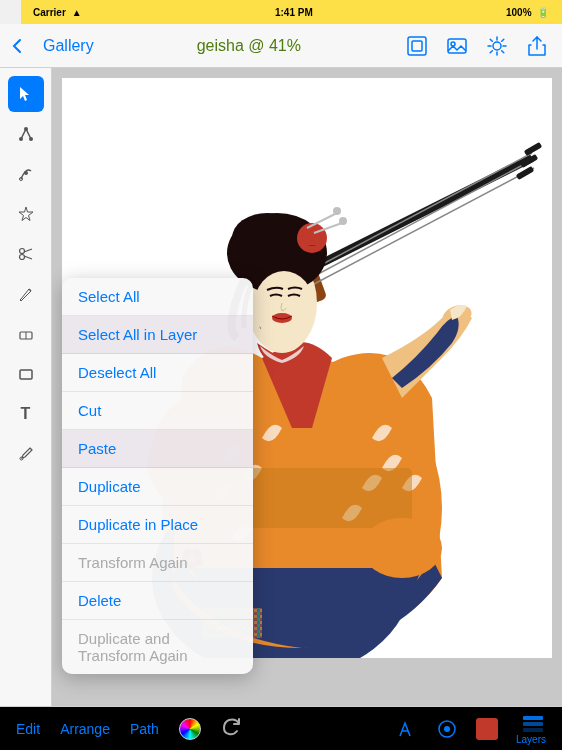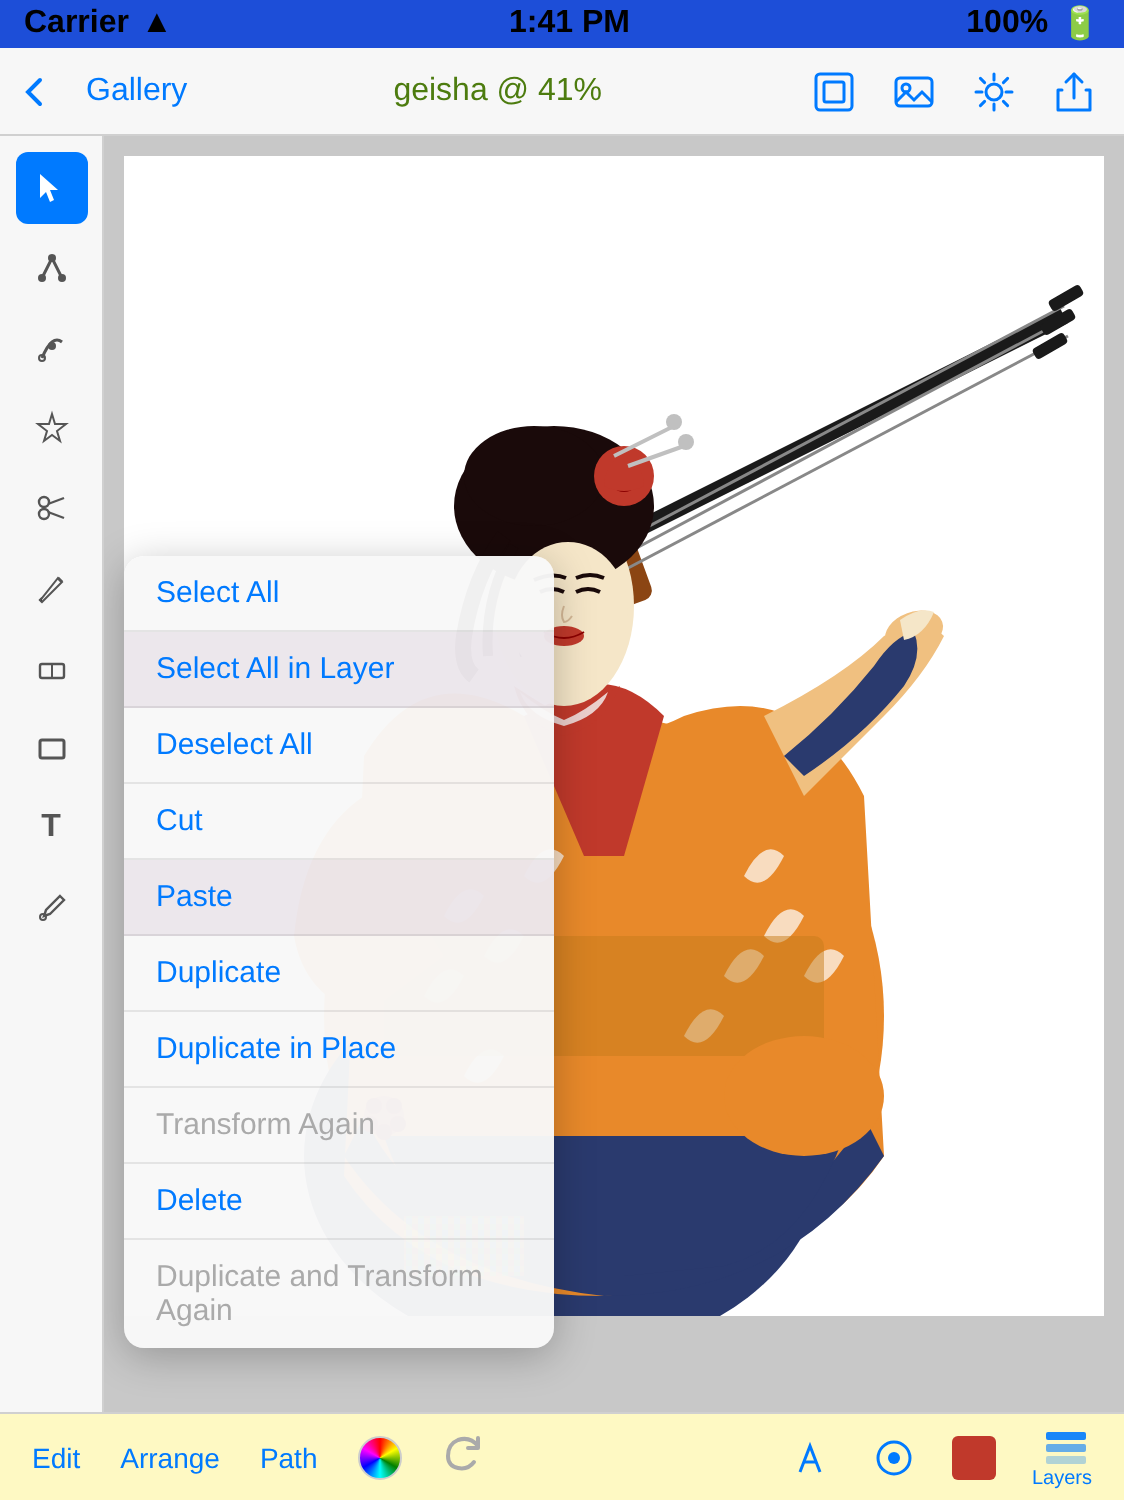--- a/index.html
+++ b/index.html
@@ -8,27 +8,28 @@
       height: 750px;
       overflow: hidden;
       font-family: -apple-system, 'Helvetica Neue', Arial, sans-serif;
       background: #f0f0f0;
       position: relative;
     }
 
     
     .status-bar {
       height: 24px;
-      background: #1d4ed8;
+      background: #fde047;
       display: flex;
       align-items: center;
       justify-content: space-between;
       padding: 0 12px;
-      font-size: 16px;
+      font-size: 10px;
       font-weight: 600;
+      margin-left: 21px;
     }
     .status-left { display: flex; align-items: center; gap: 6px; }
     .status-right { display: flex; align-items: center; gap: 6px; }
 
     
     .nav-bar {
       height: 44px;
       background: #f7f7f7;
       border-bottom: 1px solid #d0d0d0;
       display: flex;
@@ -117,21 +118,21 @@
       background: white;
       position: relative;
       overflow: hidden;
     }
 
     
     .context-menu {
       position: absolute;
       left: 10px;
       top: 210px;
-      width: 215px;
+      width: 191px;
       background: rgba(248, 248, 248, 0.97);
       border-radius: 10px;
       box-shadow: 0 4px 20px rgba(0,0,0,0.25);
       z-index: 100;
       overflow: hidden;
     }
     .menu-item {
       padding: 10px 16px;
       font-size: 15px;
       color: #007aff;
@@ -144,21 +145,21 @@
     .menu-item.disabled {
       color: #aaaaaa;
     }
     .menu-item.highlighted {
       background: rgba(200, 180, 200, 0.25);
     }
 
     
     .bottom-toolbar {
       height: 44px;
-      background: #fef9c3;
+      background: #000000;
       border-top: 1px solid #d0d0d0;
       display: flex;
       align-items: center;
       justify-content: space-between;
       padding: 0 16px;
     }
     .bottom-left {
       display: flex;
       align-items: center;
       gap: 20px;

